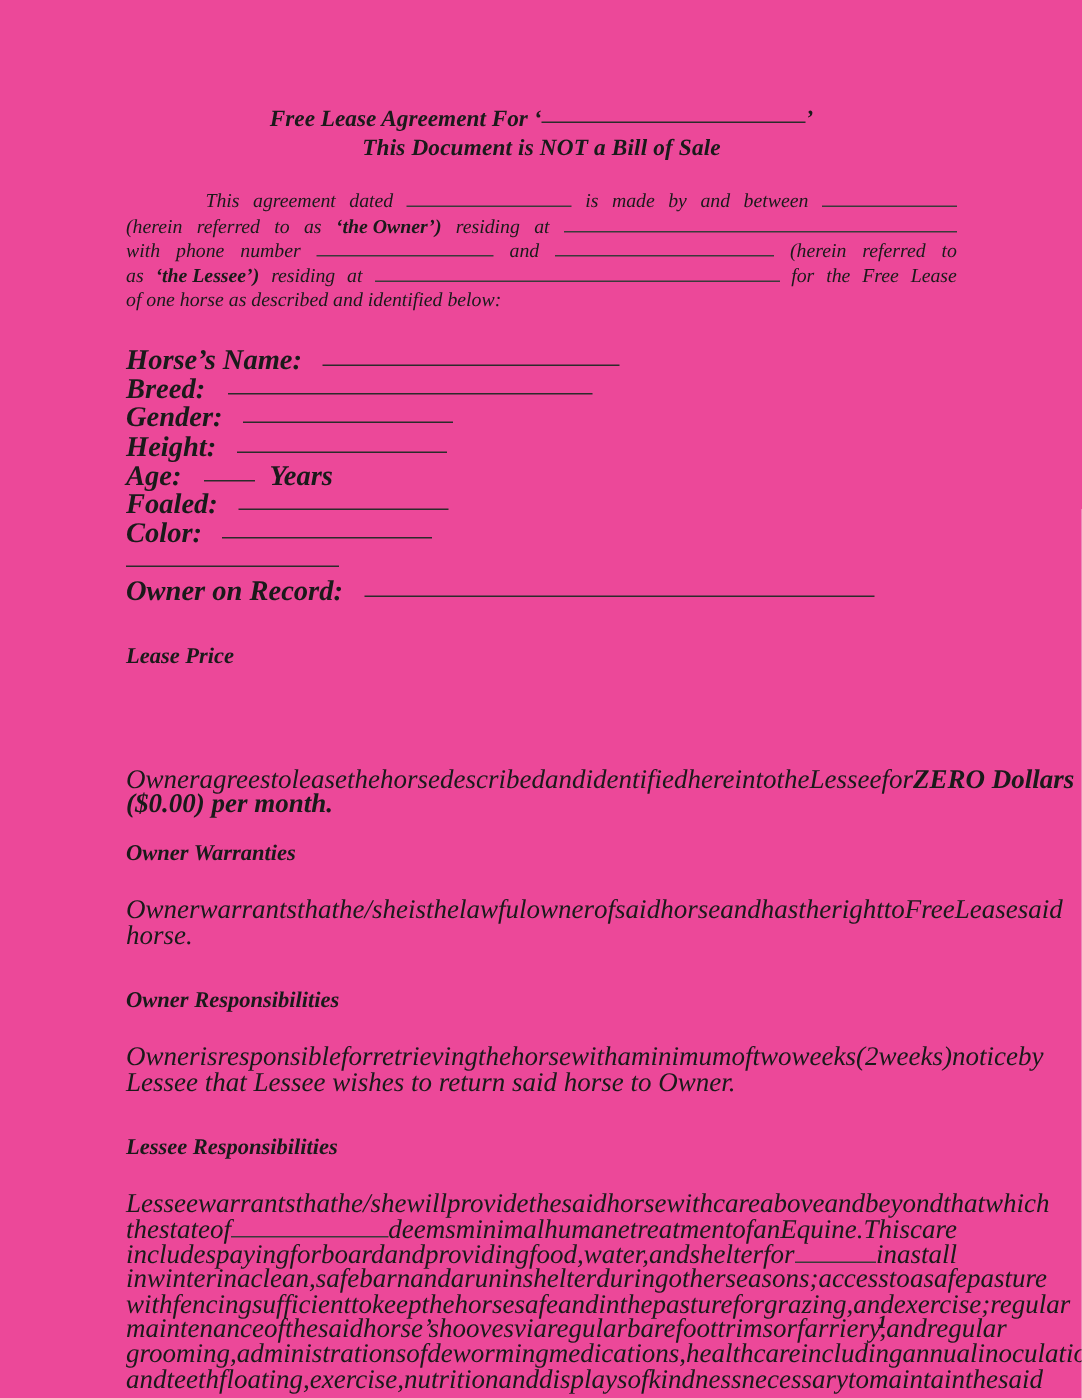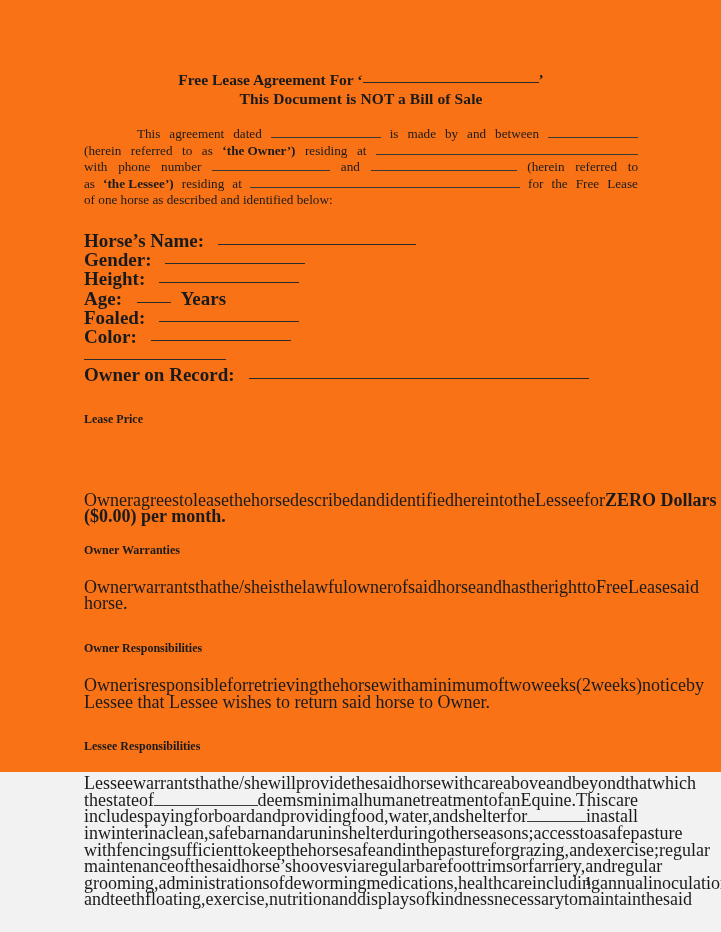--- a/index.html
+++ b/index.html
@@ -10,24 +10,25 @@
     width: 721px;
     height: 932px;
     background: #f2f2f2;
     font-family: "Liberation Serif", "DejaVu Serif", serif;
     color: #1a1a1a;
     overflow: hidden;
   }
   .page {
     position: relative;
     width: 721px;
-    height: 772px;
-    background: #f97316;
+    height: 932px;
+    background: #ec4899;
     box-sizing: border-box;
     padding: 0;
+    font-style: italic;
   }
   .content {
     position: absolute;
     left: 84px;
     top: 70px;
     width: 554px;
   }
 
   
   .doc-title {
@@ -83,21 +84,21 @@
     line-height: 19.2px;
   }
   .field-row {
     white-space: nowrap;
   }
   .field-label { font-weight: bold; }
 
   
   .section-h {
     font-weight: bold;
-    font-size: 12px;
+    font-size: 15px;
     margin: 0;
     line-height: 18px;
   }
   .body-p {
     font-size: 18px;
     line-height: 16.6px;
     text-align: justify;
     text-align-last: left;
     margin: 0;
   }
@@ -180,20 +181,24 @@
     <div class="ln">of one horse as described and identified below:</div>
   </div>
 
   <div class="fields" style="margin-top:22px;">
 
     <div class="field-row">
       <span class="field-label">Horse’s Name:</span>
       <span class="sp" style="width:9px;"></span><span class="rule" style="width:198px;"></span>
     </div>
 
+    <div class="field-row">
+      <span class="field-label">Breed:</span>
+      <span class="sp" style="width:10px;"></span><span class="rule" style="width:243px;"></span>
+    </div>
 
     <div class="field-row">
       <span class="field-label">Gender:</span>
       <span class="sp" style="width:9px;"></span><span class="rule" style="width:140px;"></span>
     </div>
 
     <div class="field-row">
       <span class="field-label">Height:</span>
       <span class="sp" style="width:9px;"></span><span class="rule" style="width:140px;"></span>
     </div>

